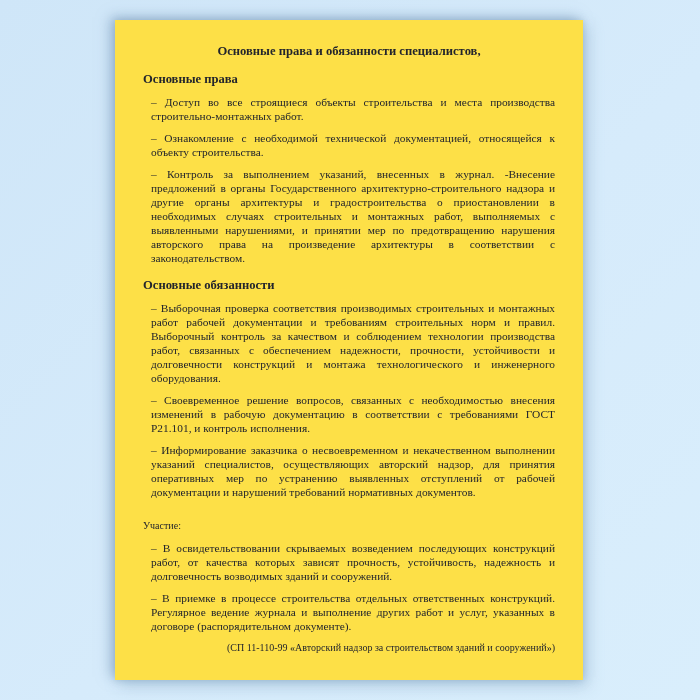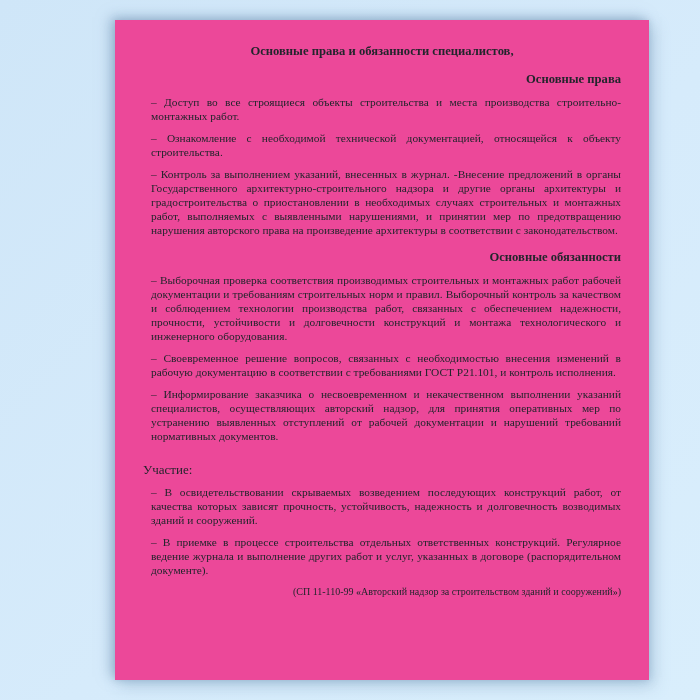--- a/index.html
+++ b/index.html
@@ -10,57 +10,57 @@
     overflow: hidden;
   }
   body {
     background: linear-gradient(135deg, #cfe6f8 0%, #d6ebfb 55%, #d9eefc 100%);
     font-family: "Liberation Serif", "DejaVu Serif", serif;
   }
   .page {
     position: absolute;
     left: 115px;
     top: 20px;
-    width: 534px;
+    width: 468px;
     height: 660px;
     box-sizing: border-box;
-    background: #ec4899;
+    background: #fde047;
     padding: 21px 28px 24px 28px;
     color: #23252c;
     box-shadow:
       -5px -3px 12px rgba(118, 150, 182, 0.55),
        5px  6px 14px rgba(138, 170, 200, 0.45),
        0 0 6px rgba(130, 162, 192, 0.35);
     overflow: hidden;
   }
   .doc-title {
     text-align: center;
     font-weight: bold;
     font-size: 12.6px;
     line-height: 15px;
     margin: 3px 0 0 0;
   }
   .doc-title span { display: block; }
   .section-heading {
-    text-align: right;
+    text-align: left;
     font-weight: bold;
     font-size: 12.6px;
     line-height: 15px;
     margin: 13px 0 8px 0;
   }
   p.body-par {
     font-size: 11.4px;
     line-height: 14px;
     text-align: justify;
     margin: 0 0 8px 8px;
     hyphens: auto;
     -webkit-hyphens: auto;
   }
   p.label-par {
-    font-size: 13px;
+    font-size: 10px;
     line-height: 14px;
     text-align: left;
     margin: 20px 0 8px 0;
   }
   p.citation {
     font-size: 10px;
     line-height: 14px;
     text-align: right;
     margin: 5px 0 0 0;
   }

